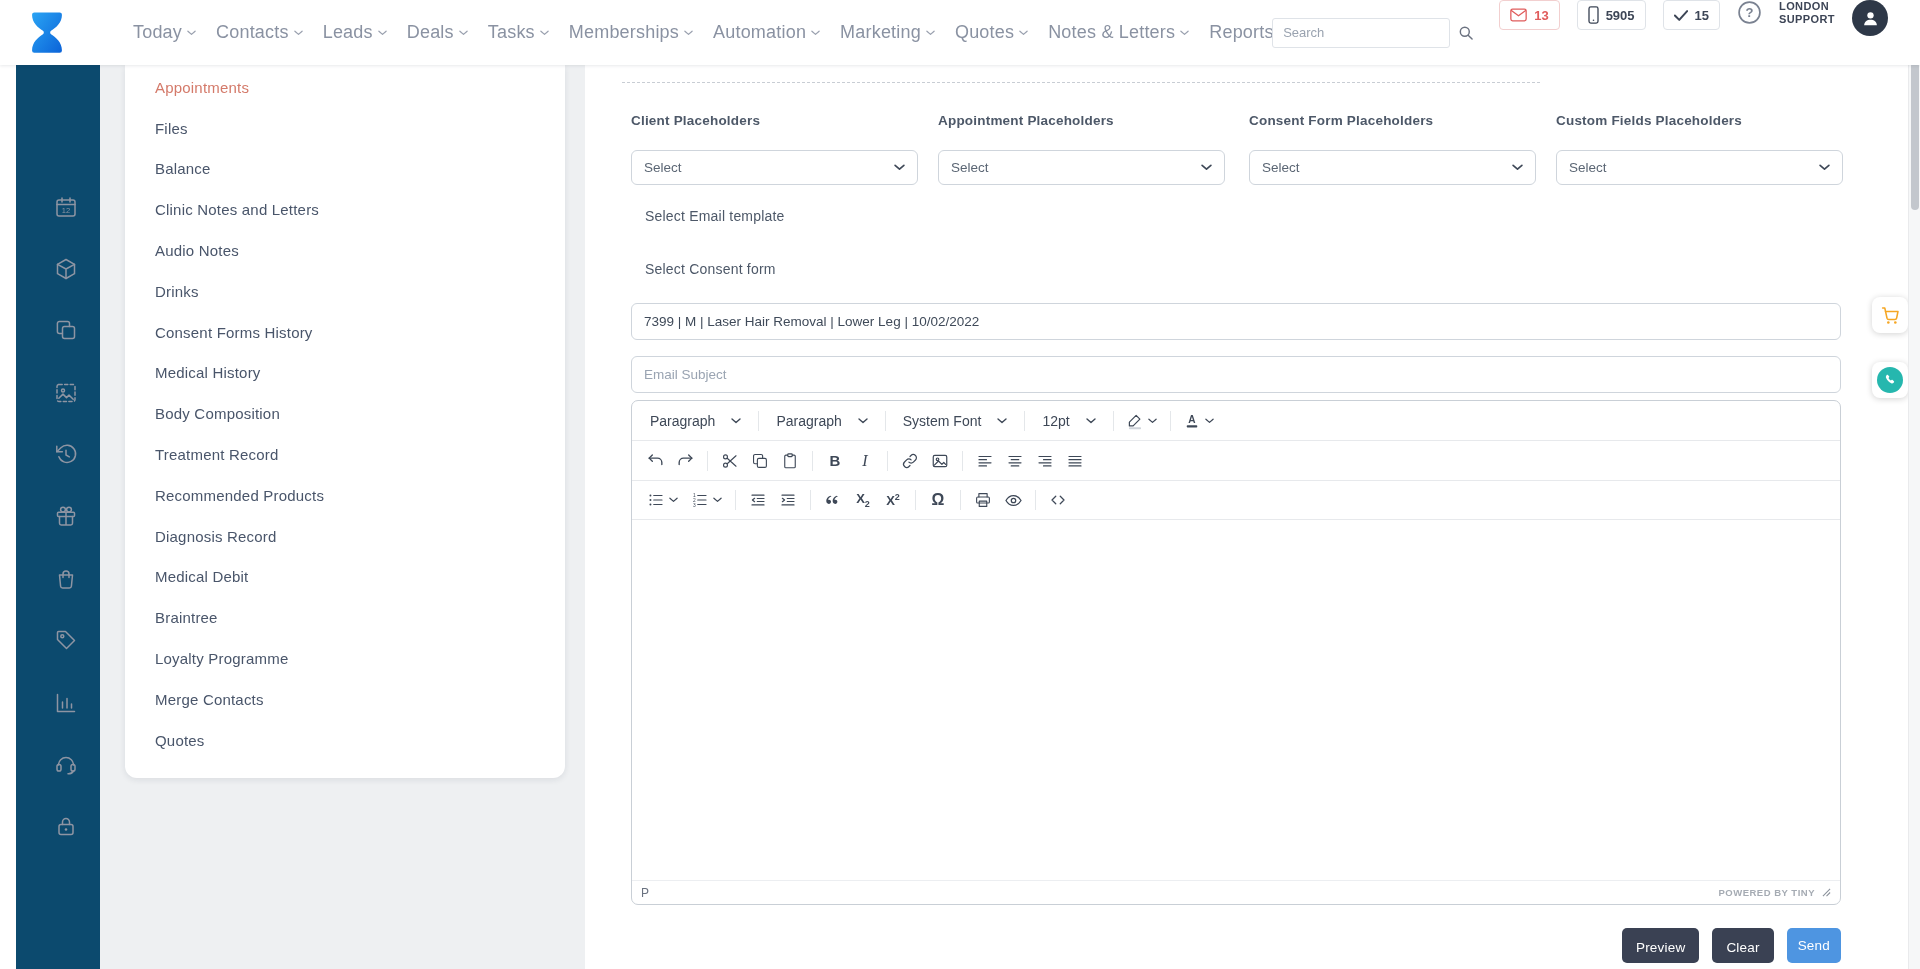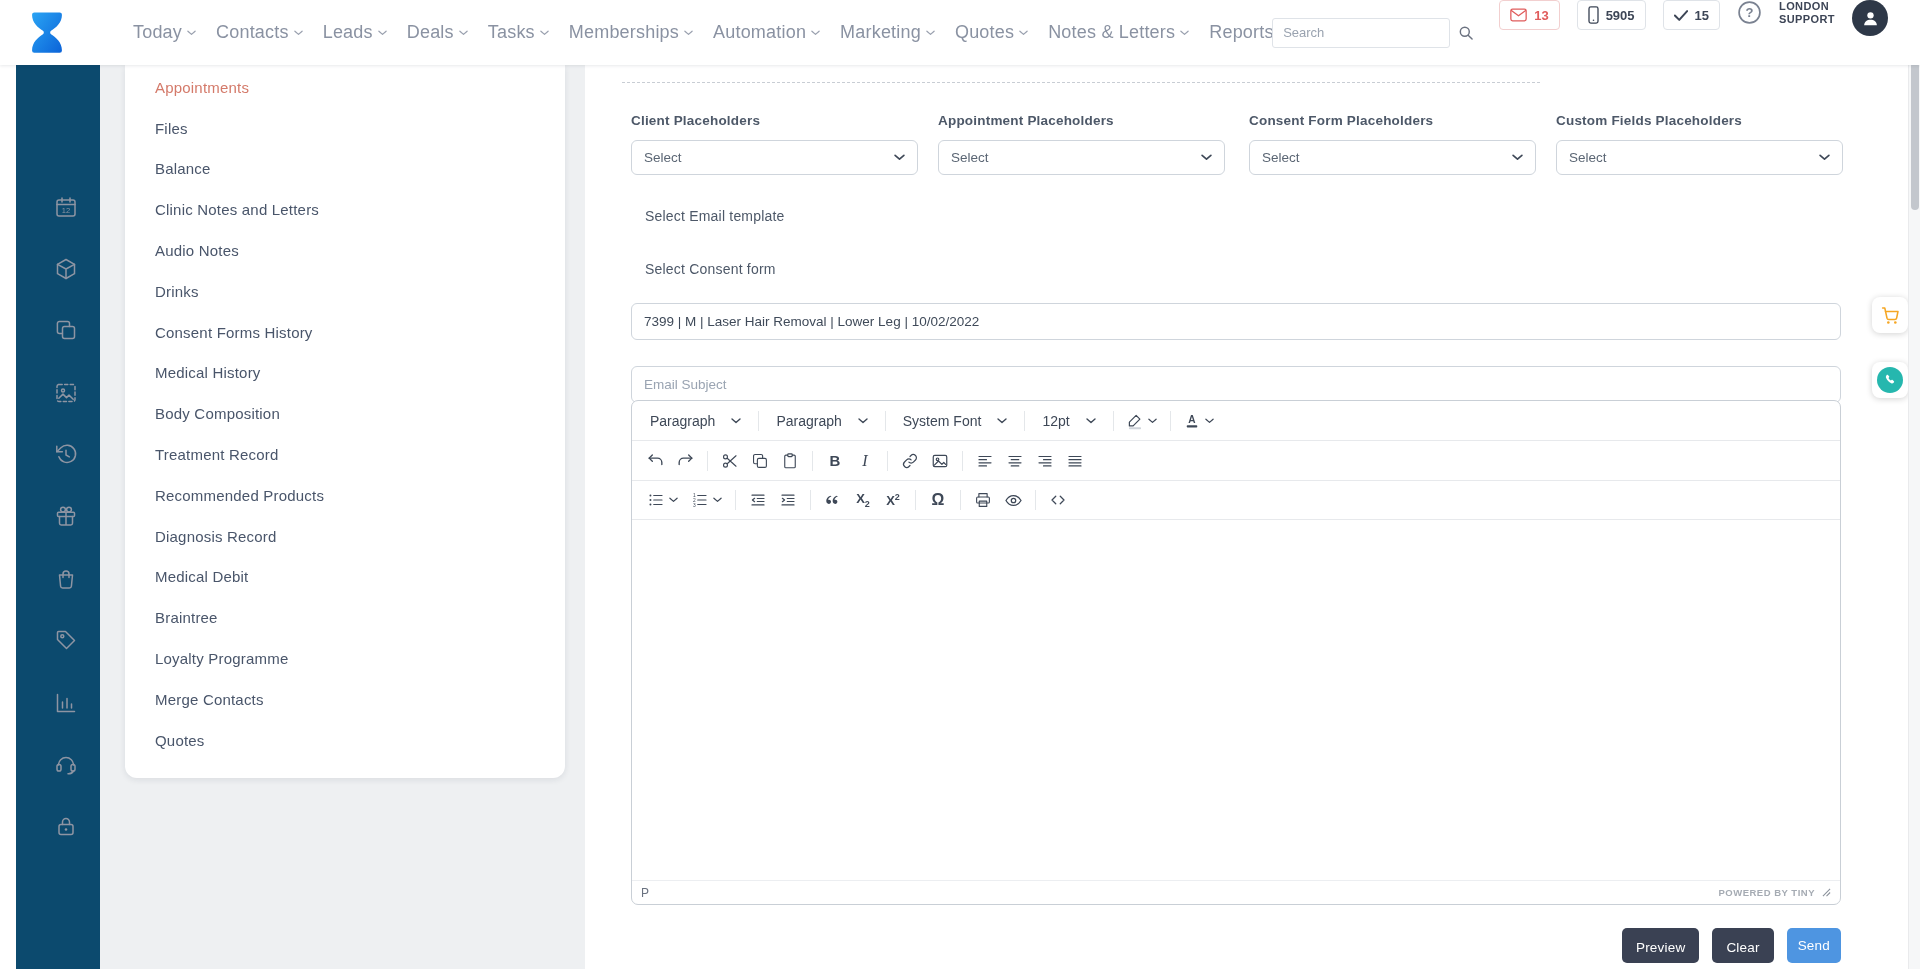--- a/index.html
+++ b/index.html
@@ -37,21 +37,21 @@
   .sidebar-card{position:absolute;left:125px;top:65px;width:440px;height:713px;background:#fff;
     border-radius:0 0 12px 12px;box-shadow:0 2px 6px rgba(25,35,60,.09);padding-top:2px}
   .side-item{height:40.8px;display:flex;align-items:center;padding-left:30px;font-size:15px;color:#49556a;
     letter-spacing:.2px;cursor:pointer}
   .side-item.active{color:var(--sidebar_active)}
 
   
   .main{position:absolute;left:585px;top:65px;width:1335px;height:904px;background:#fff}
   .dashed-sep{position:absolute;left:37px;top:17px;width:918px;border-top:1px dashed #c8cdd4}
   .ph-group{position:absolute;top:48px;width:287px}
-  .ph-label{font-size:13.5px;font-weight:600;color:#4d5868;margin-bottom:12px;letter-spacing:.2px}
+  .ph-label{font-size:13.5px;font-weight:600;color:#4d5868;margin-bottom:22px;letter-spacing:.2px}
   .select{height:35px;border:1px solid #cfd5dc;border-radius:6px;background:#fff;display:flex;align-items:center;
     justify-content:space-between;padding:0 12px;font-size:13.5px;color:#5b6674;cursor:pointer}
   .select .chev{color:#3e4857}
   .text-link{position:absolute;left:60px;font-size:14px;color:#4d5868;cursor:pointer;letter-spacing:.2px}
   .subject-input,.email-subject-input{position:absolute;left:46px;width:1210px;height:37px;border:1px solid #cfd5dc;
     border-radius:6px;padding:0 12px;font-size:13.5px;color:#3f4a59;background:#fff}
   .email-subject-input::placeholder{color:#9aa4b2}
 
   
   .editor{position:absolute;left:46px;top:335px;width:1210px;height:505px;border:1px solid #c9cfd6;border-radius:7px;
@@ -359,21 +359,21 @@
       <svg class="chev ic" viewBox="0 0 10 6" width="11" height="7">
           <path d="M1 1l4 3.5L9 1" stroke-width="1.5"></path>
         </svg>
     </div>
   </div>
 
   <div class="text-link" style="top:143px">Select Email template</div>
   <div class="text-link" style="top:196px">Select Consent form</div>
 
   <input class="subject-input" style="top: 238px;" type="text" value="7399 | M | Laser Hair Removal | Lower Leg | 10/02/2022">
-  <input class="email-subject-input" style="top: 301px;" type="text" placeholder="Email Subject">
+  <input class="email-subject-input" style="top: 291px;" type="text" placeholder="Email Subject">
 
   <div class="editor">
     <div class="tb tb1">
       <div class="tb-select">
         <span>Paragraph</span>
         <svg class="chev ic" viewBox="0 0 10 6" width="10" height="6">
             <path d="M1 1l4 3.5L9 1" stroke-width="1.4"></path>
           </svg>
       </div>
       <span class="tb-div"></span>

